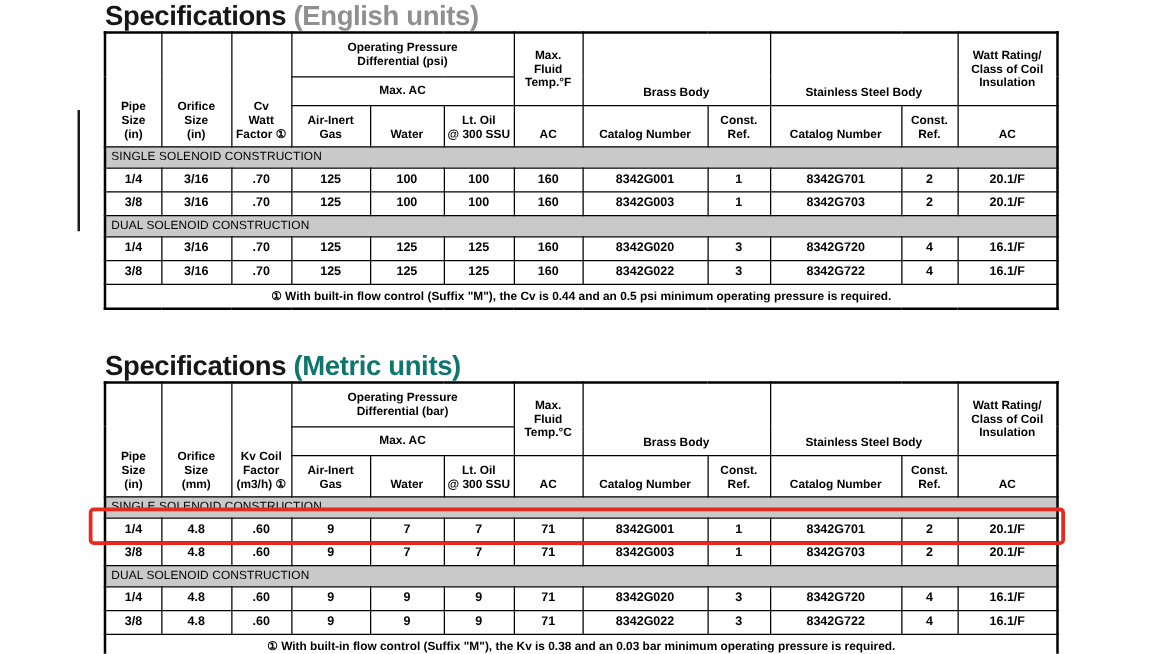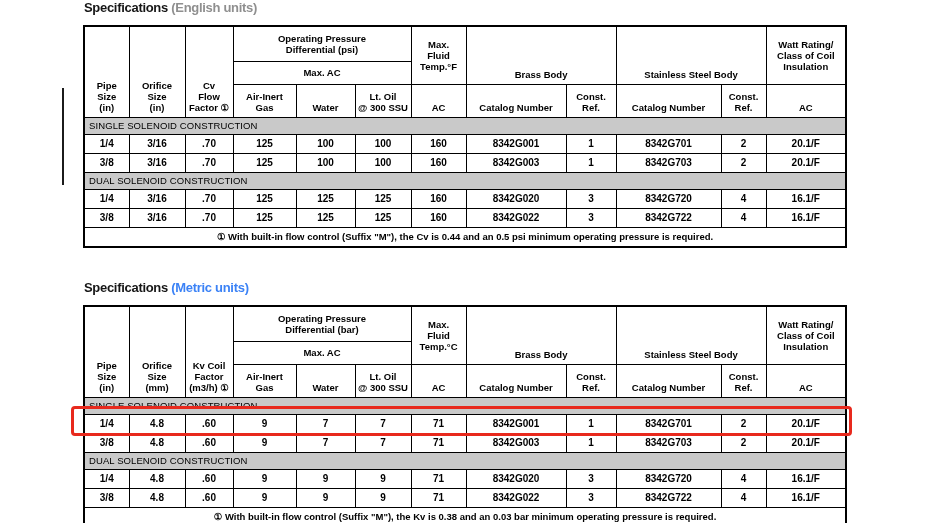--- a/index.html
+++ b/index.html
@@ -5,21 +5,21 @@
   * { margin:0; padding:0; box-sizing:content-box; }
   html,body { background:#ffffff; }
   body {
     width:930px; height:523px; position:relative; overflow:hidden;
     font-family:"Liberation Sans", sans-serif;
   }
   .page { position:absolute; inset:0; width:930px; height:523px; background:#fff; }
 
   .spec-title {
     position:absolute; left:84px; height:20px;
-    font-size:13px; font-weight:700; color:#161616; letter-spacing:-0.3px;
+    font-size:22px; font-weight:700; color:#161616; letter-spacing:-0.3px;
     white-space:nowrap;
   }
   .spec-title .units { font-weight:700; }
 
   .table-wrap { position:absolute; left:83px; }
 
   table.spec {
     border-collapse:collapse; table-layout:fixed; width:762px;
     border:2px solid #000; font-weight:700; color:#000;
     background:#fff;
@@ -90,21 +90,21 @@
       </colgroup>
       <thead>
         <tr class="h1">
           <th rowspan="3" class="vbottom">Pipe
 Size
 (in)</th>
           <th rowspan="3" class="vbottom">Orifice
 Size
 (in)</th>
           <th rowspan="3" class="vbottom">Cv
-Flow
+Watt
 Factor ①</th>
           <th colspan="3" class="vcenter">Operating Pressure
 Differential (psi)</th>
           <th rowspan="2" class="vcenter">Max.
 Fluid
 Temp.°F</th>
           <th colspan="2" rowspan="2" class="vbottom">Brass Body</th>
           <th colspan="2" rowspan="2" class="vbottom">Stainless Steel Body</th>
           <th rowspan="2" class="vcenter">Watt Rating/
 Class of Coil
@@ -194,21 +194,21 @@
           </tr>
           <tr>
             <td colspan="12" class="footnote-cell">① With built-in flow control (Suffix "M"), the Cv is 0.44 and an 0.5 psi minimum operating pressure is required.</td>
           </tr>
         </tbody>
     </table>
   </div>
 
   <div class="spec-title" style="top:280px;">
     <span>Specifications</span>
-    <span class="units" style="color: #3b82f6;">(Metric units)</span>
+    <span class="units" style="color: #0f766e;">(Metric units)</span>
   </div>
 
   <div class="table-wrap" style="top:305px;">
     <table class="spec">
       <colgroup>
         <col style="width:45px">
           <col style="width:56px">
           <col style="width:48px">
         <col style="width:63px">
           <col style="width:59px">

